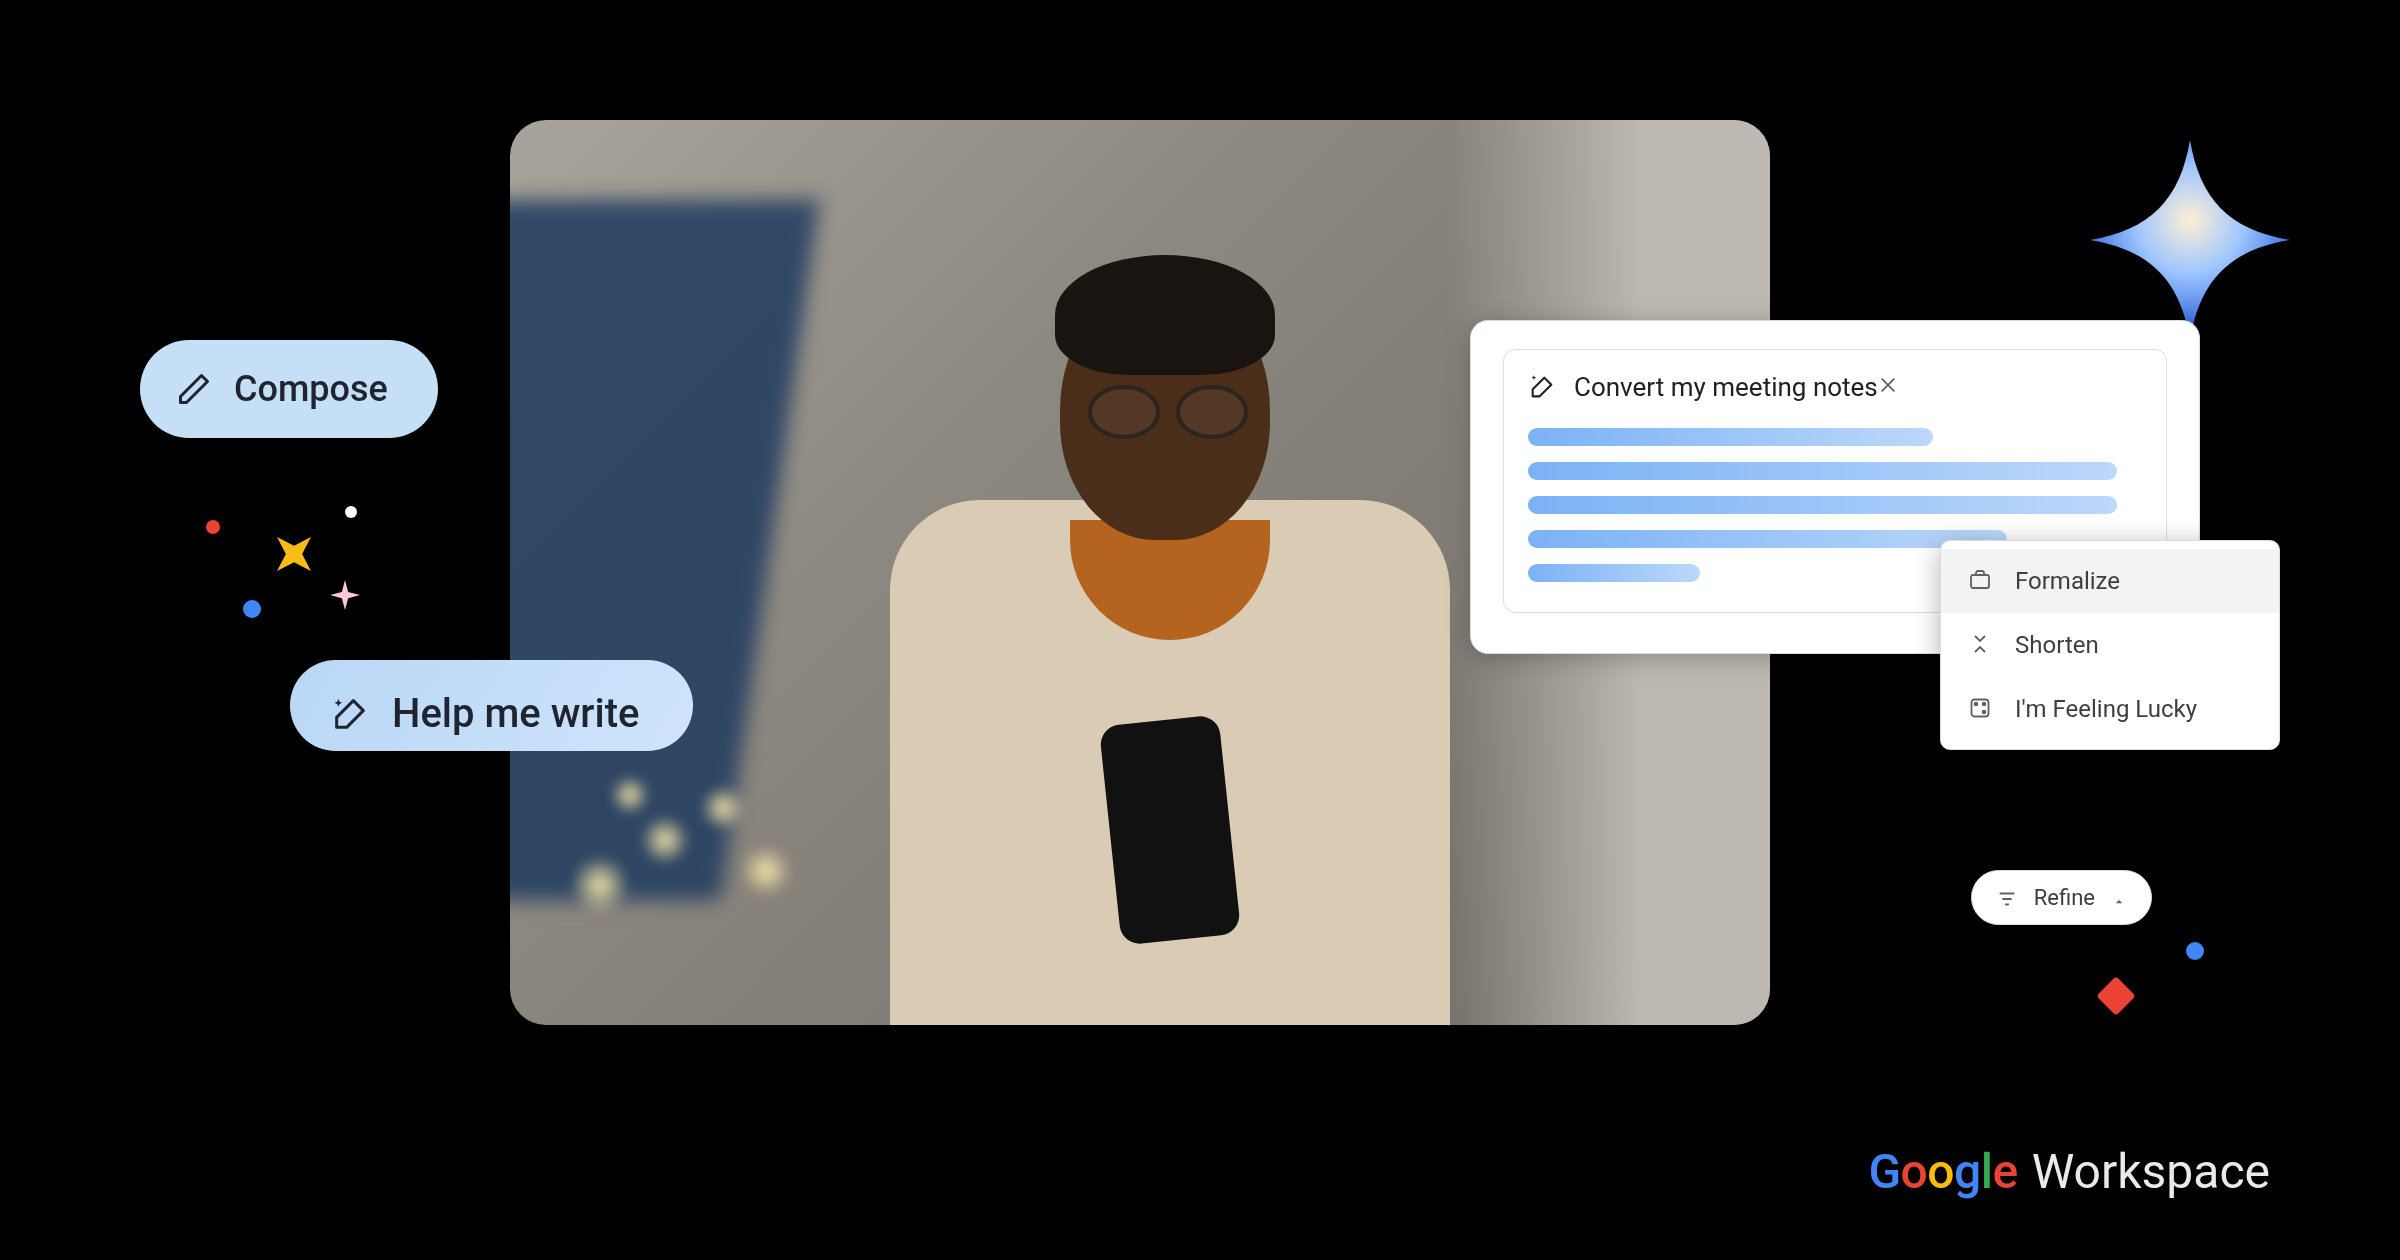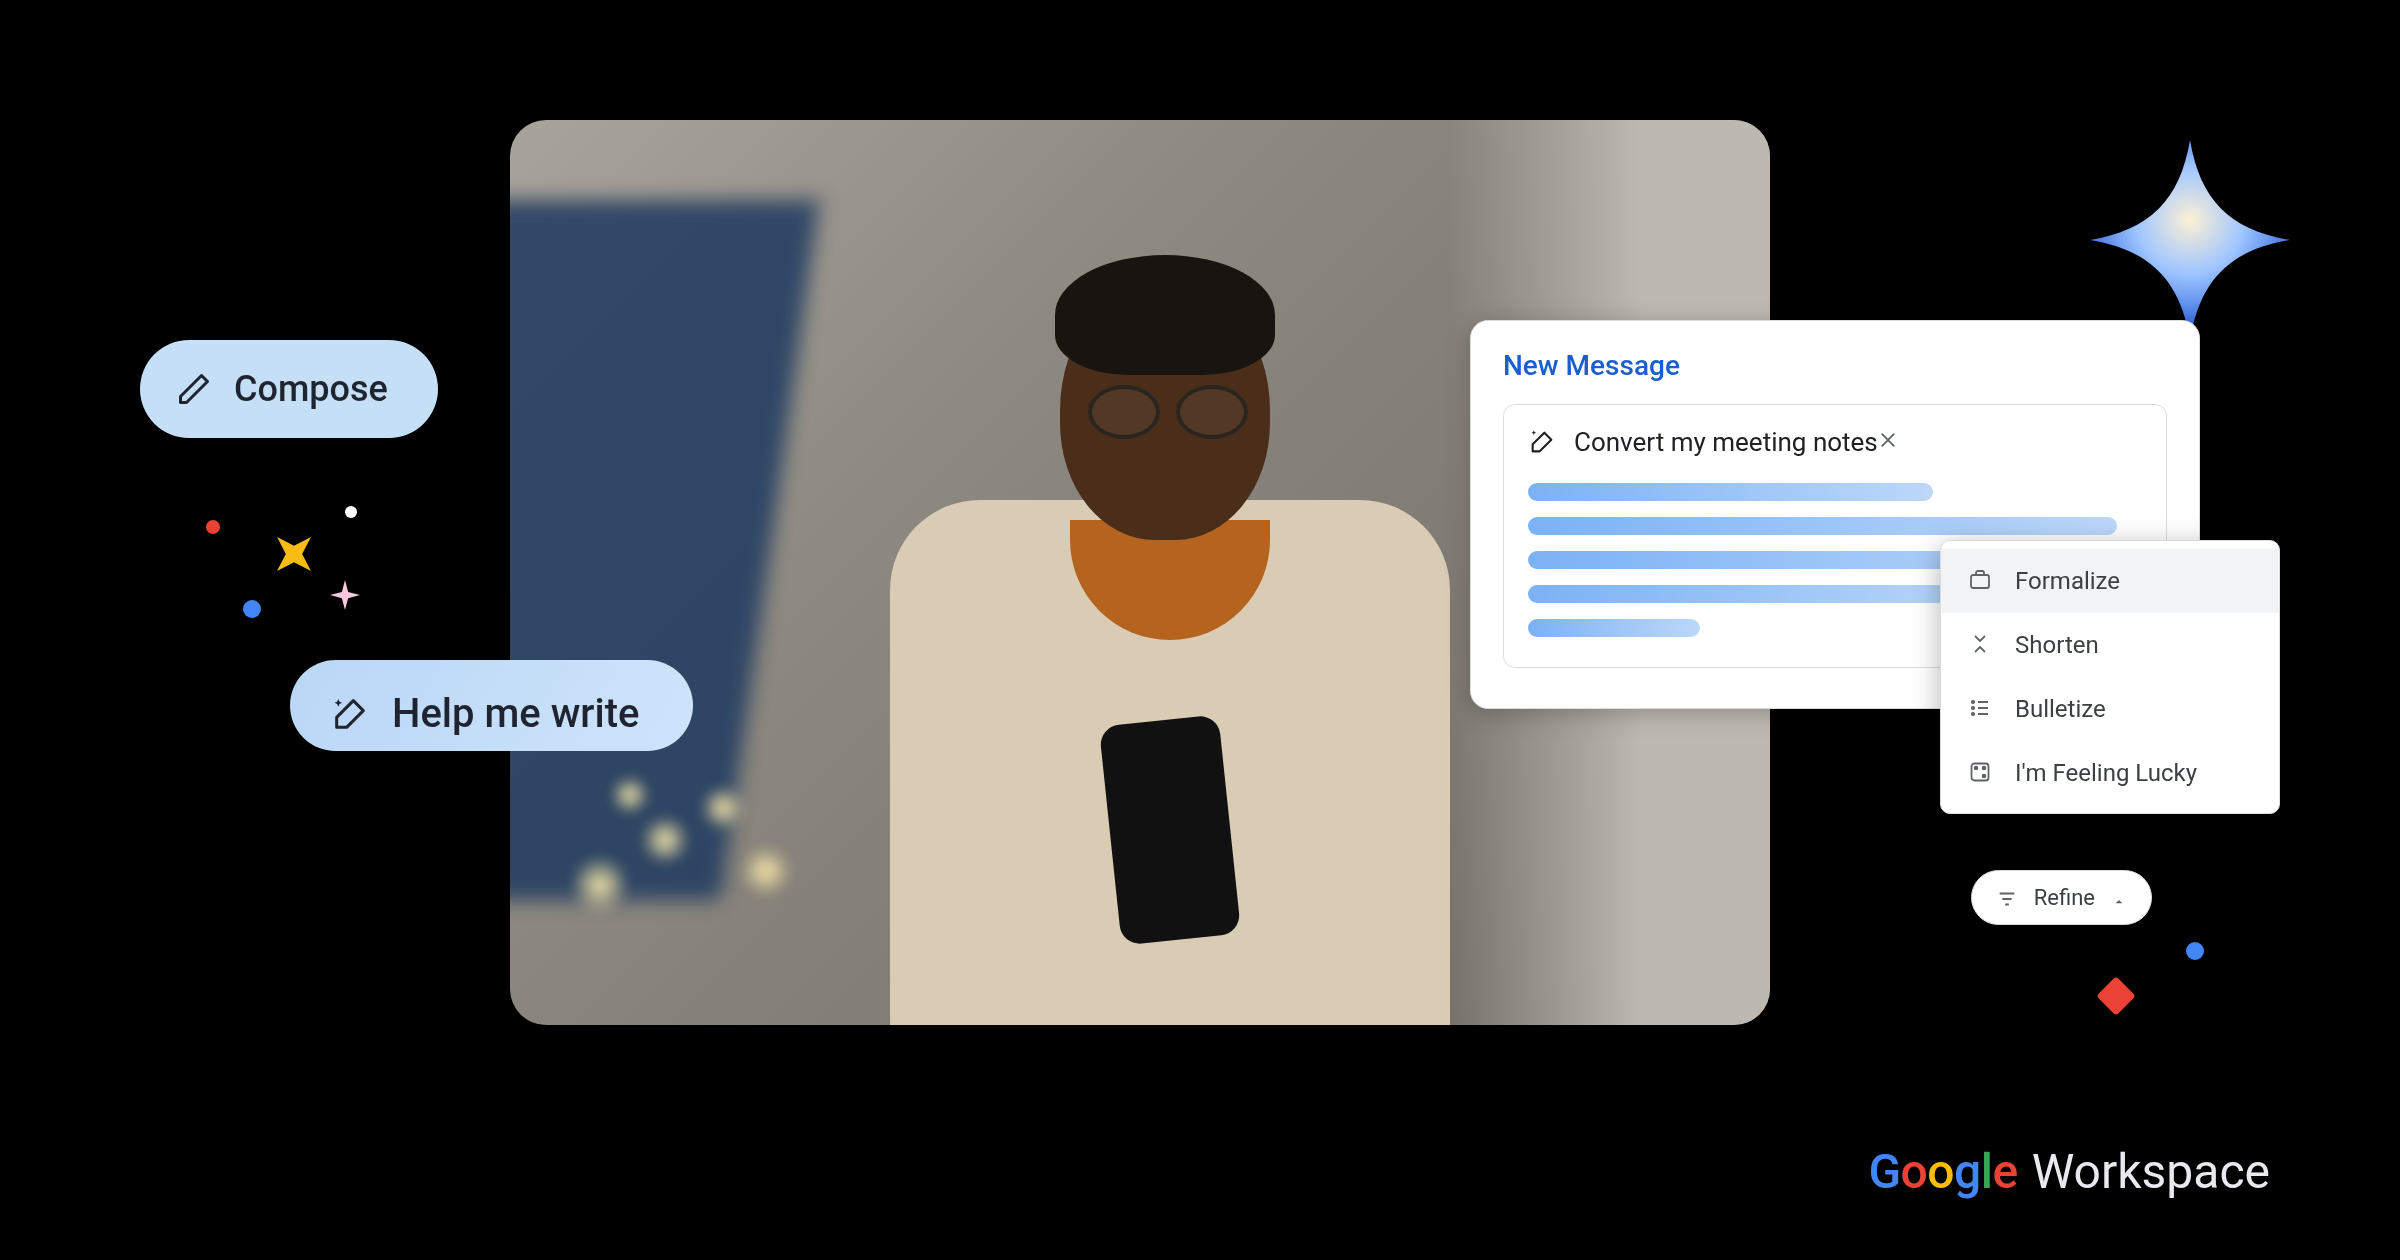--- a/index.html
+++ b/index.html
@@ -296,21 +296,20 @@
       <stop offset="100%" stop-color="#1b55d9"></stop>
     </radialGradient>
   </defs>
   <path d="M50 0 C55 30 70 45 100 50 C70 55 55 70 50 100 C45 70 30 55 0 50 C30 45 45 30 50 0Z" fill="url(#gs)"></path>
 </svg>
 
 <div class="diamond-red" style="right:270px; bottom:250px"></div>
 <div class="dot dot-blue" style="right:196px; bottom:300px"></div>
 
 <div class="panel">
-  <div class="panel-title">New Message</div>
   <div class="prompt-box">
     <div class="prompt-row">
       <div class="prompt-left">
         <svg width="28" height="28" viewBox="0 0 24 24" fill="none" stroke="#202124" stroke-width="1.8" stroke-linecap="round" stroke-linejoin="round">
           <path d="M14 4l6 6-10 10H4v-6L14 4z"></path>
           <path d="M5 2l.6 1.4L7 4l-1.4.6L5 6l-.6-1.4L3 4l1.4-.6z" fill="#202124" stroke="none"></path>
         </svg>
         <span class="prompt-text">Convert my meeting notes</span>
       </div>
       <span class="close-x">
@@ -343,31 +342,20 @@
     <span class="mi-icon">
       <svg width="24" height="24" viewBox="0 0 24 24" fill="none" stroke="currentColor" stroke-width="1.8">
           <path d="M7 4l5 5 5-5M7 20l5-5 5 5"></path>
         </svg>
     </span>
     <span>Shorten</span>
   </div>
   <div class="menu-item">
     <span class="mi-icon">
       <svg width="24" height="24" viewBox="0 0 24 24" fill="none" stroke="currentColor" stroke-width="1.8">
-          <circle cx="5" cy="6" r="1.2" fill="currentColor"></circle>
-          <circle cx="5" cy="12" r="1.2" fill="currentColor"></circle>
-          <circle cx="5" cy="18" r="1.2" fill="currentColor"></circle>
-          <path d="M10 6h10M10 12h10M10 18h10"></path>
-        </svg>
-    </span>
-    <span>Bulletize</span>
-  </div>
-  <div class="menu-item">
-    <span class="mi-icon">
-      <svg width="24" height="24" viewBox="0 0 24 24" fill="none" stroke="currentColor" stroke-width="1.8">
           <rect x="3.5" y="3.5" width="17" height="17" rx="3"></rect>
           <circle cx="8" cy="8" r="1.4" fill="currentColor"></circle>
           <circle cx="16" cy="16" r="1.4" fill="currentColor"></circle>
           <circle cx="16" cy="8" r="1.4" fill="currentColor"></circle>
         </svg>
     </span>
     <span>I'm Feeling Lucky</span>
   </div>
 </div>
 

